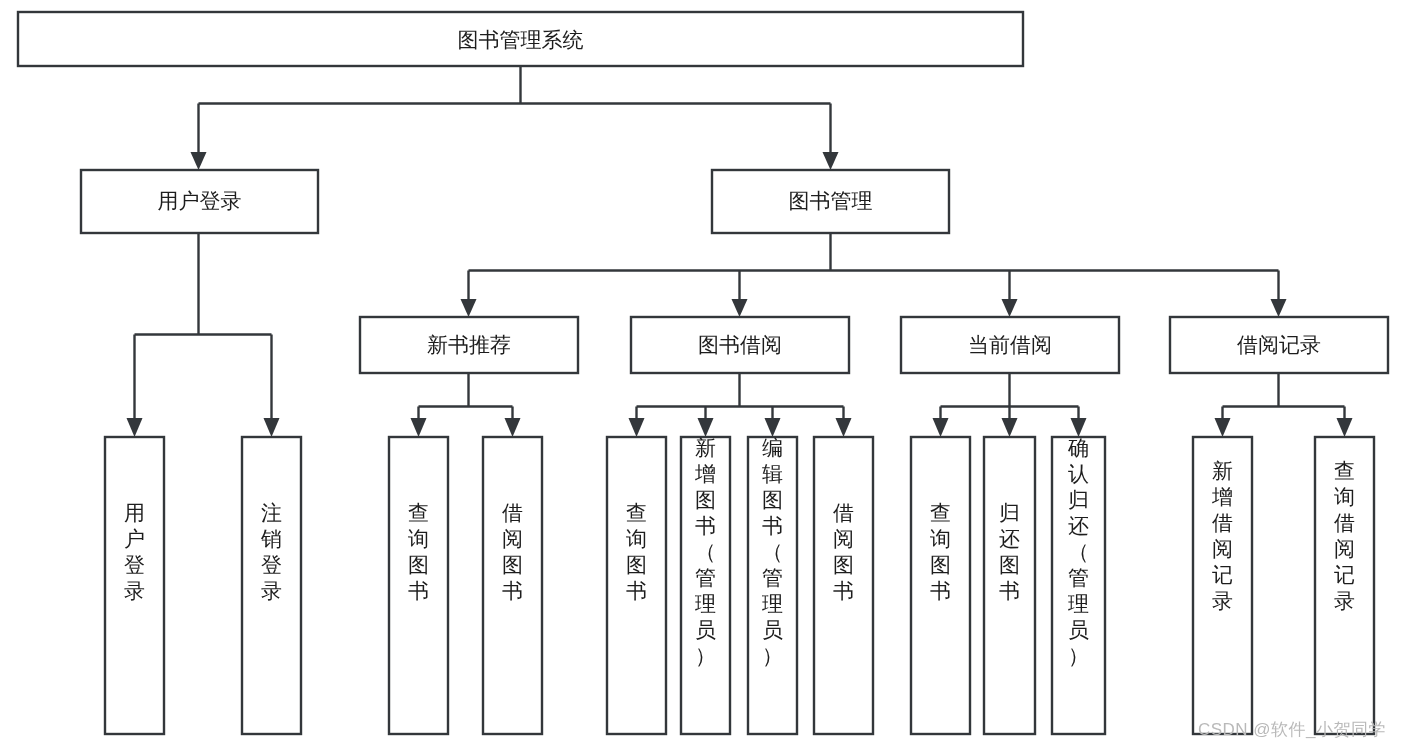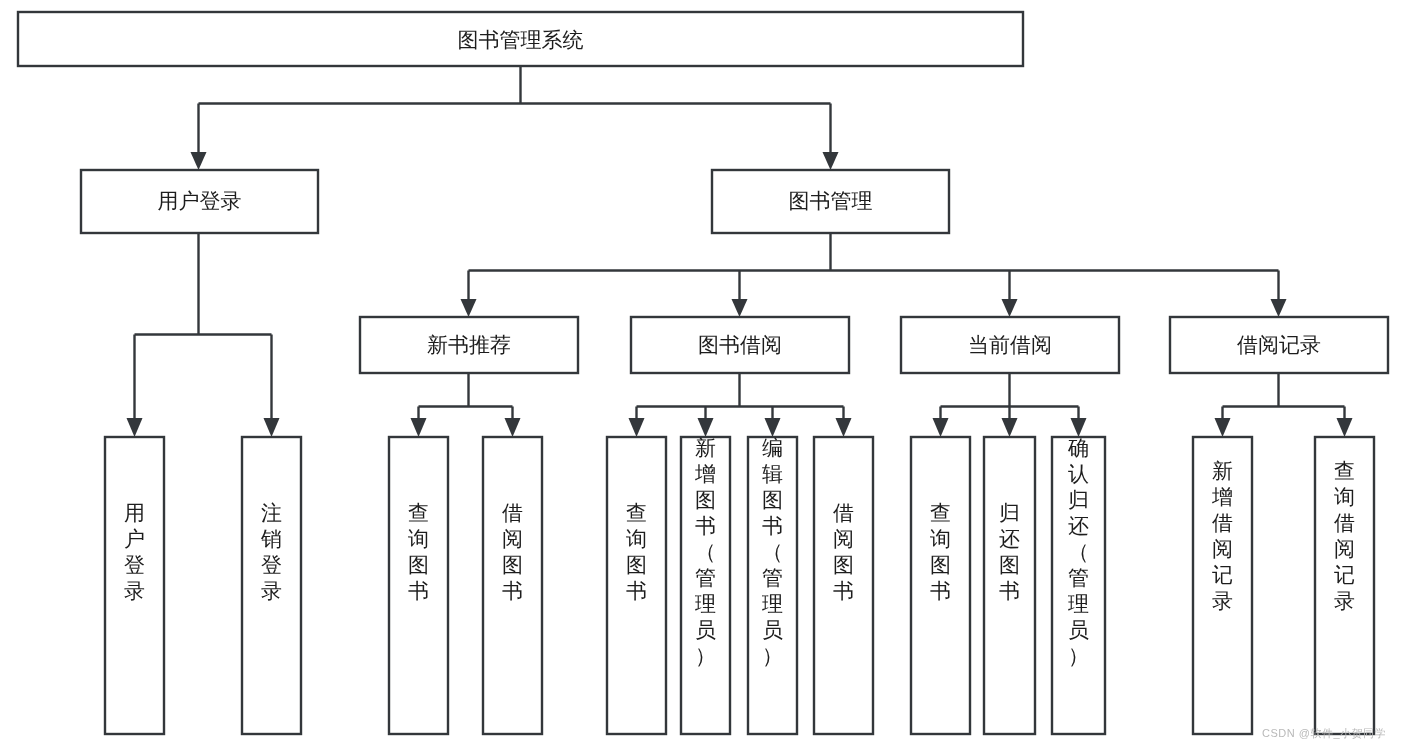--- a/index.html
+++ b/index.html
@@ -52,21 +52,21 @@
     font-family: "Liberation Sans", sans-serif;
     font-size: 21px;
     fill: #1d1d1d;
     text-anchor: middle;
   }
   .watermark {
     position: absolute;
     right: 12px;
     bottom: 6px;
     font-family: "Liberation Sans", sans-serif;
-    font-size: 11px;
+    font-size: 17px;
     color: #b9b9b9;
     letter-spacing: 0.5px;
     white-space: nowrap;
     user-select: none;
   }
 </style>
 </head>
 <body>
 
 <div id="diagram-root">

